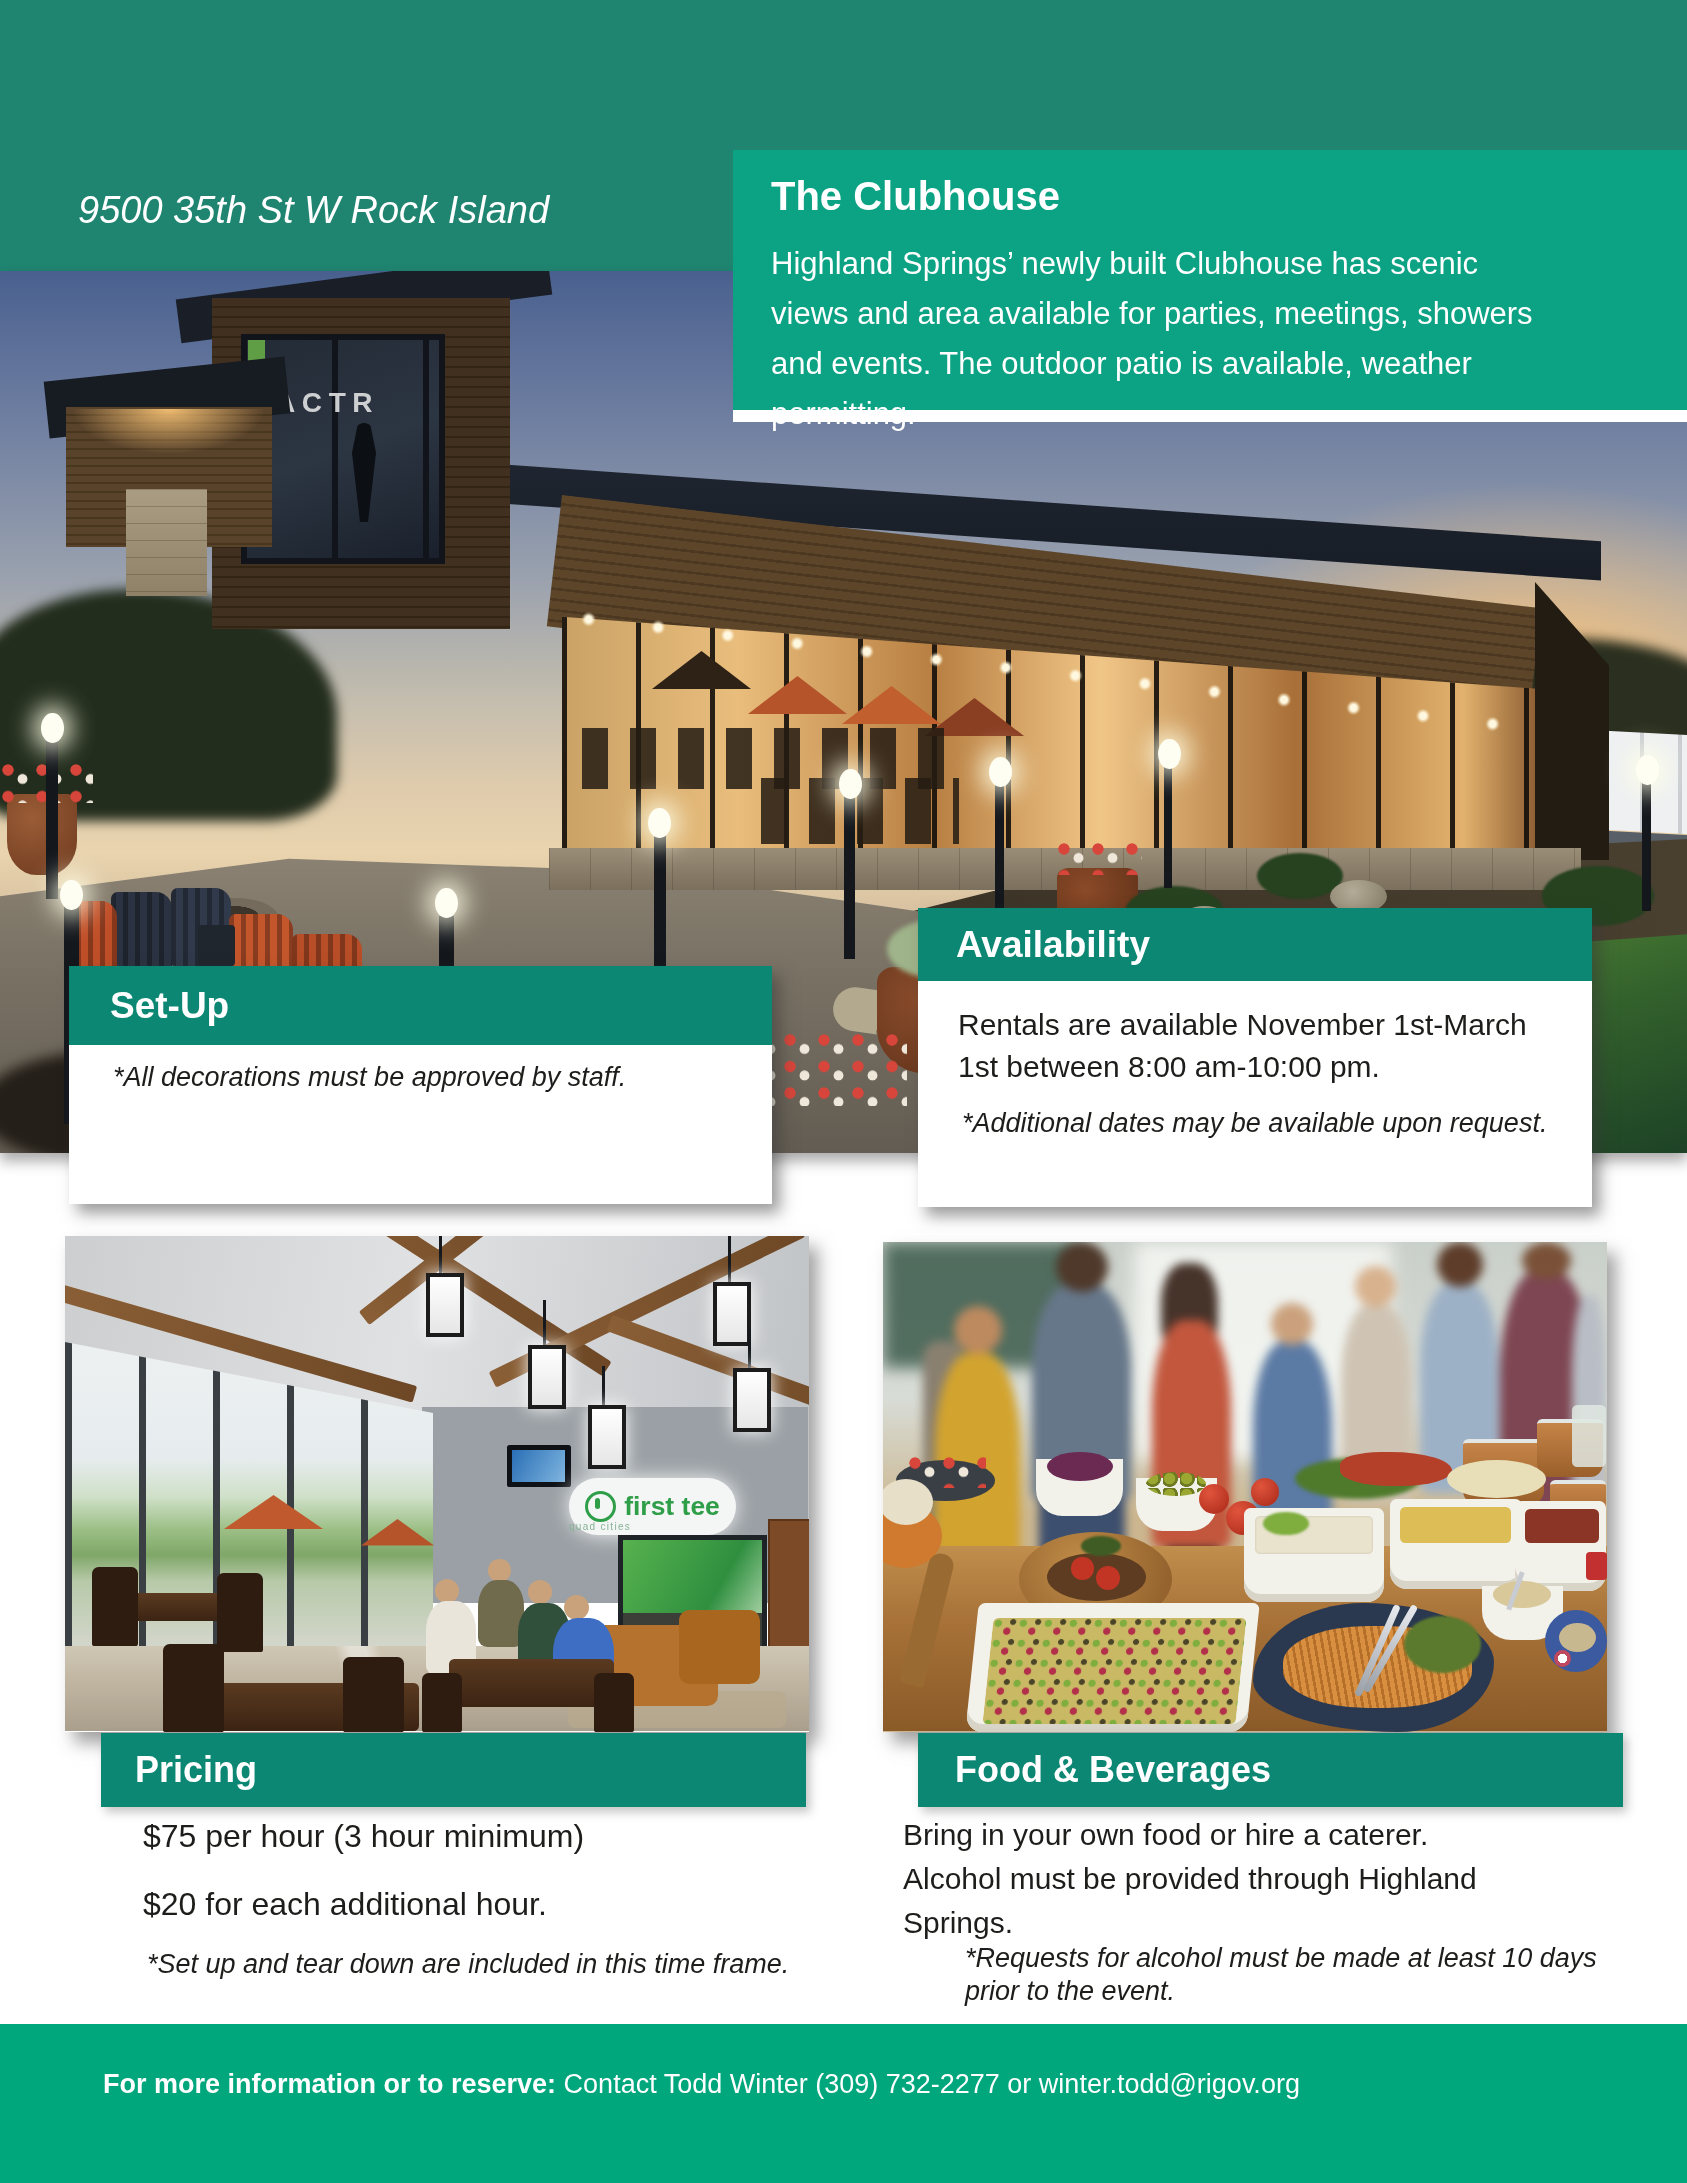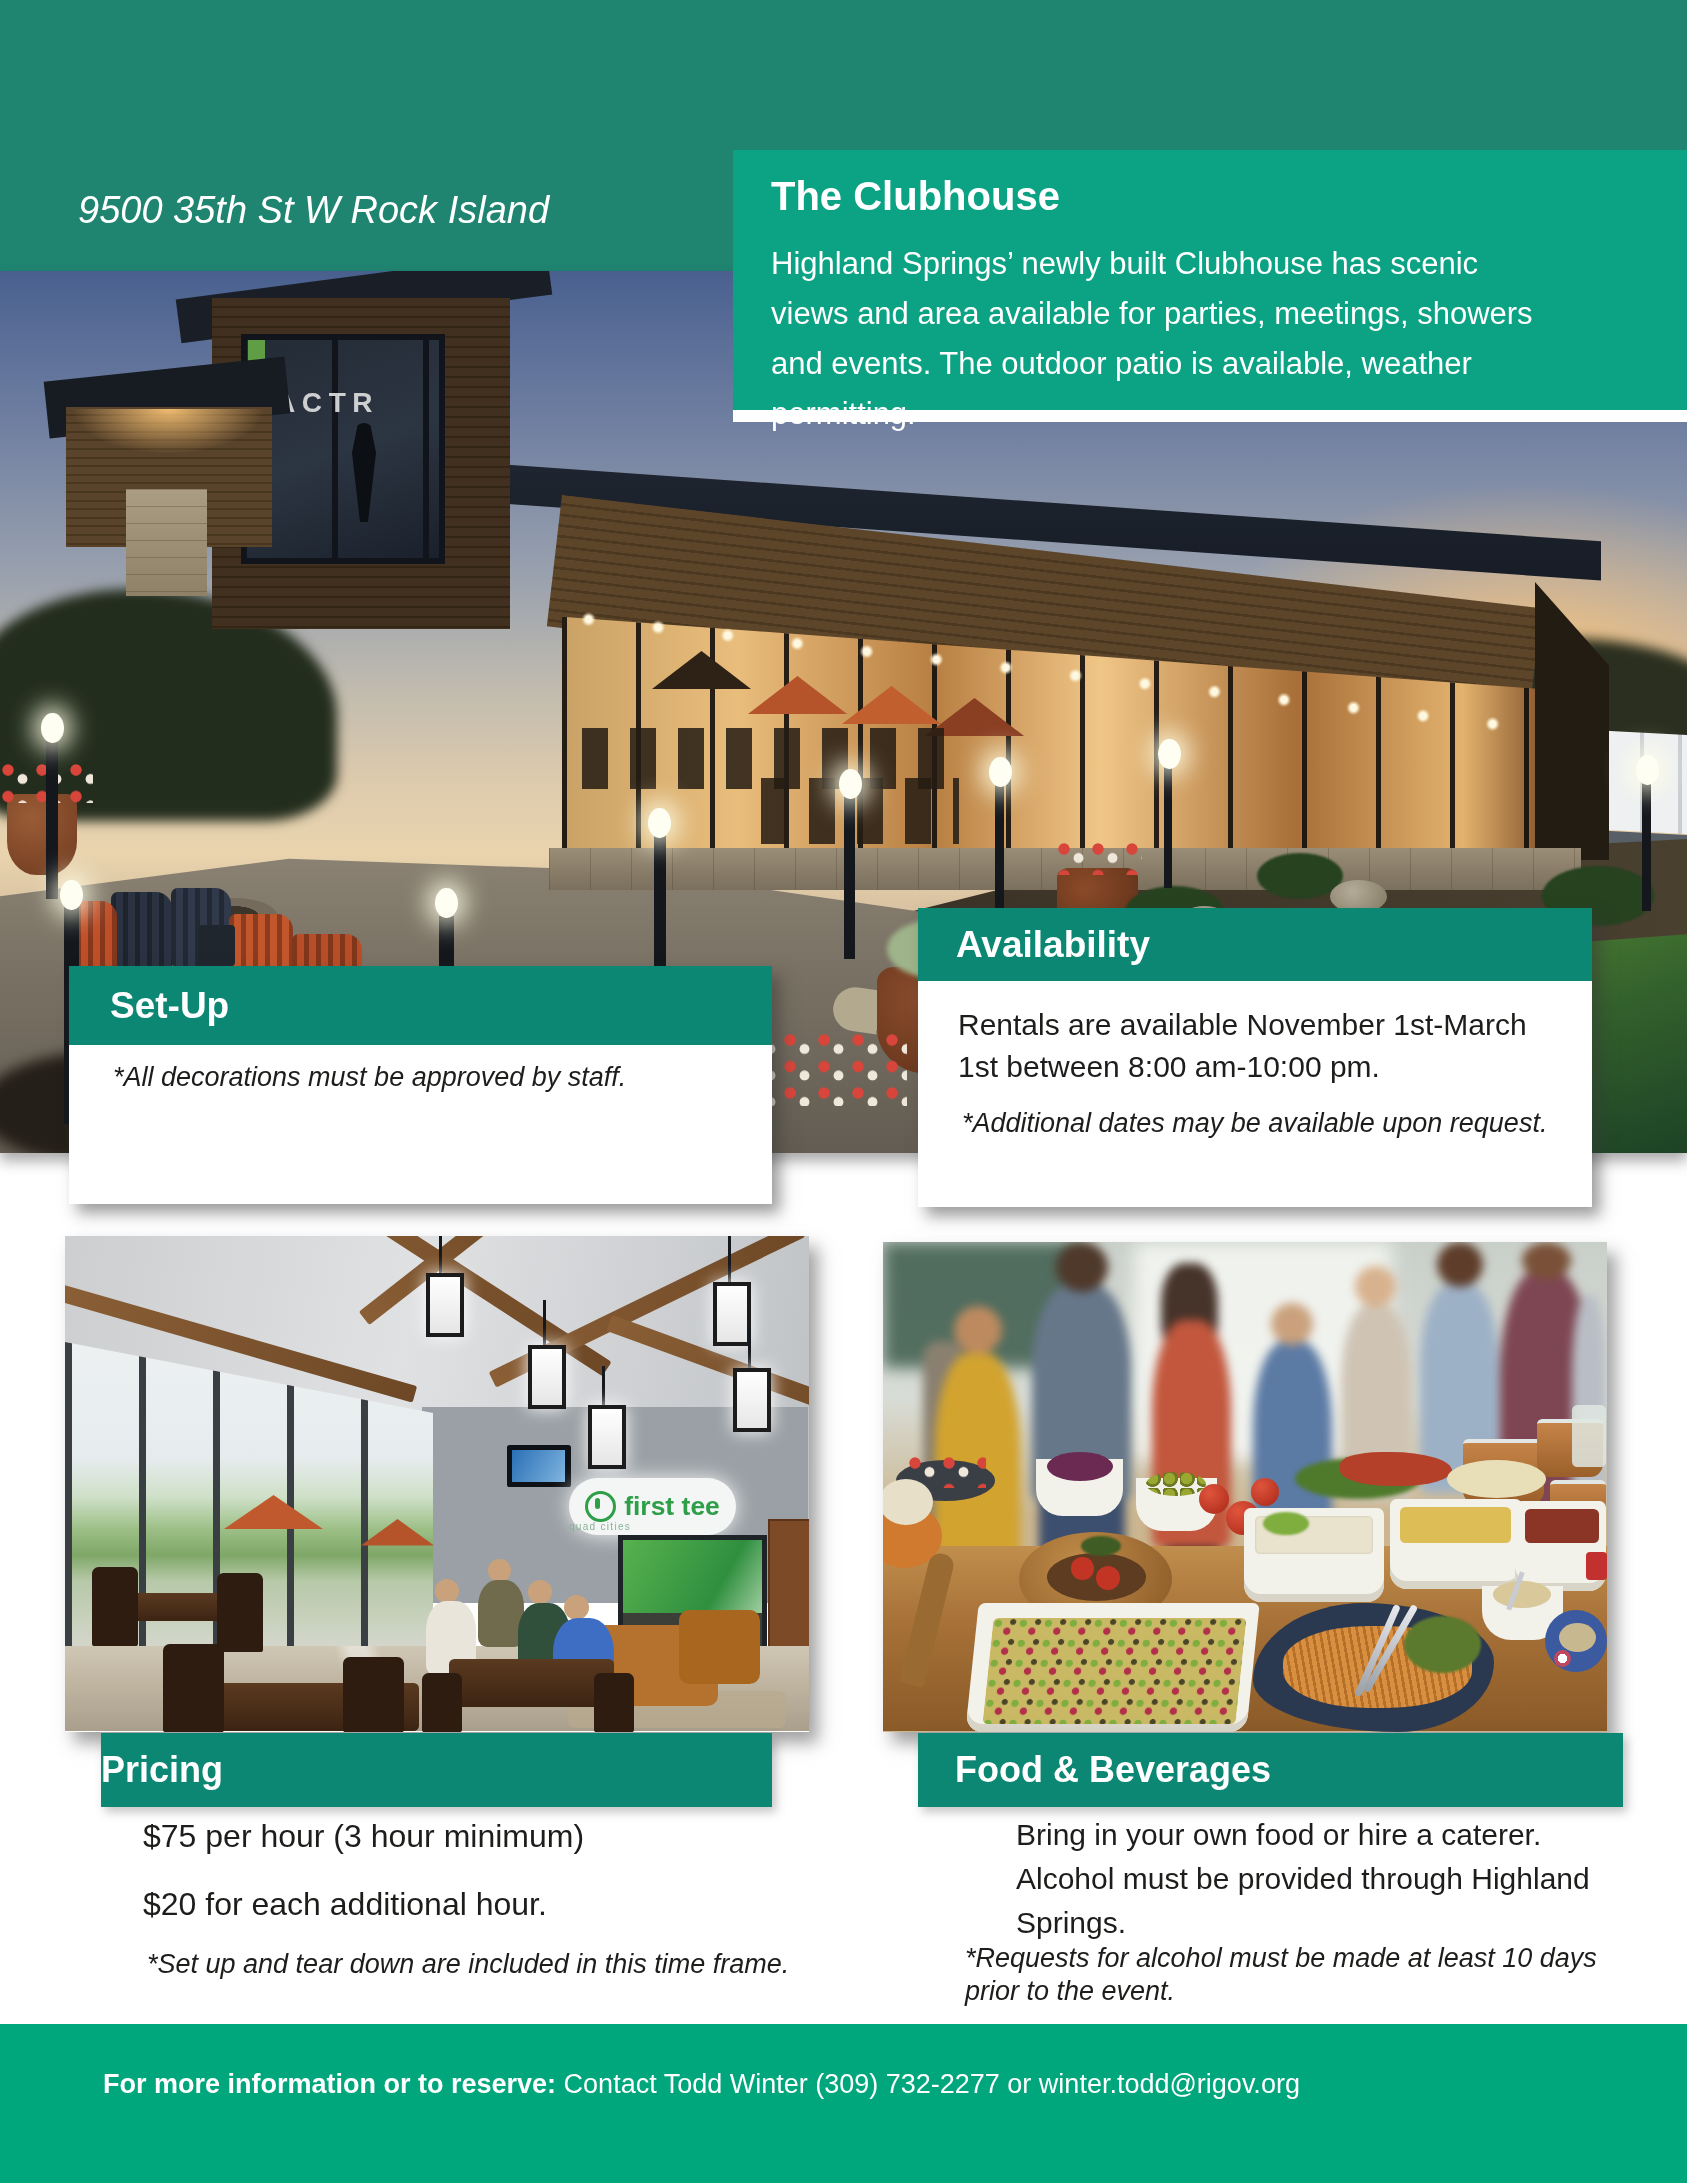--- a/index.html
+++ b/index.html
@@ -28,26 +28,26 @@
   .setup-card{left:69px;top:966px;width:703px;height:238px;}
   .setup-card .card-bar{height:79px;font-size:37px;padding-left:41px;}
   .availability-card{left:918px;top:908px;width:674px;height:299px;}
   .availability-card .card-bar{height:73px;font-size:37px;padding-left:38px;}
   .card-body{padding:18.5px 25px 0 40px;font-size:30px;line-height:42px;}
   .card-note{padding:17px 25px 0 44px;font-size:27px;font-style:italic;}
 
   
   .section-bar{background:var(--bar-green);color:#fff;font-weight:bold;display:flex;align-items:center;
     box-shadow:4px 5.3px 9.3px rgba(90,90,90,.35);}
-  .pricing-bar{left:101px;top:1733px;width:671px;height:74px;font-size:36px;}
+  .pricing-bar{left:101px;top:1733px;width:671px;height:74px;font-size:36px;padding-left:34px;}
   .food-bar{left:918px;top:1733px;width:668px;height:74px;font-size:36px;padding-left:37px;}
   .pricing-line1{left:143px;top:1818px;font-size:32px;}
   .pricing-line2{left:143px;top:1886px;font-size:32px;}
   .pricing-note{left:147px;top:1949px;font-size:27px;font-style:italic;}
-  .food-body{left:1016px;top:1813px;width:609px;font-size:30px;line-height:44px;}
+  .food-body{left:903px;top:1813px;width:609px;font-size:30px;line-height:44px;}
   .food-note{left:965px;top:1942px;width:655px;font-size:27px;line-height:33px;font-style:italic;}
 
   
   .footer-band{left:0;top:2024px;width:1687px;height:159px;background:var(--footer-green);}
   .footer-text{left:103px;top:2069px;font-size:27px;color:#fff;}
   .footer-text b{font-weight:bold;}
 
   
   .photo{overflow:hidden;}
   .photo-main{left:0;top:271px;width:1687px;height:882px;box-shadow:0 8px 13.2px rgba(40,40,40,.4);}

